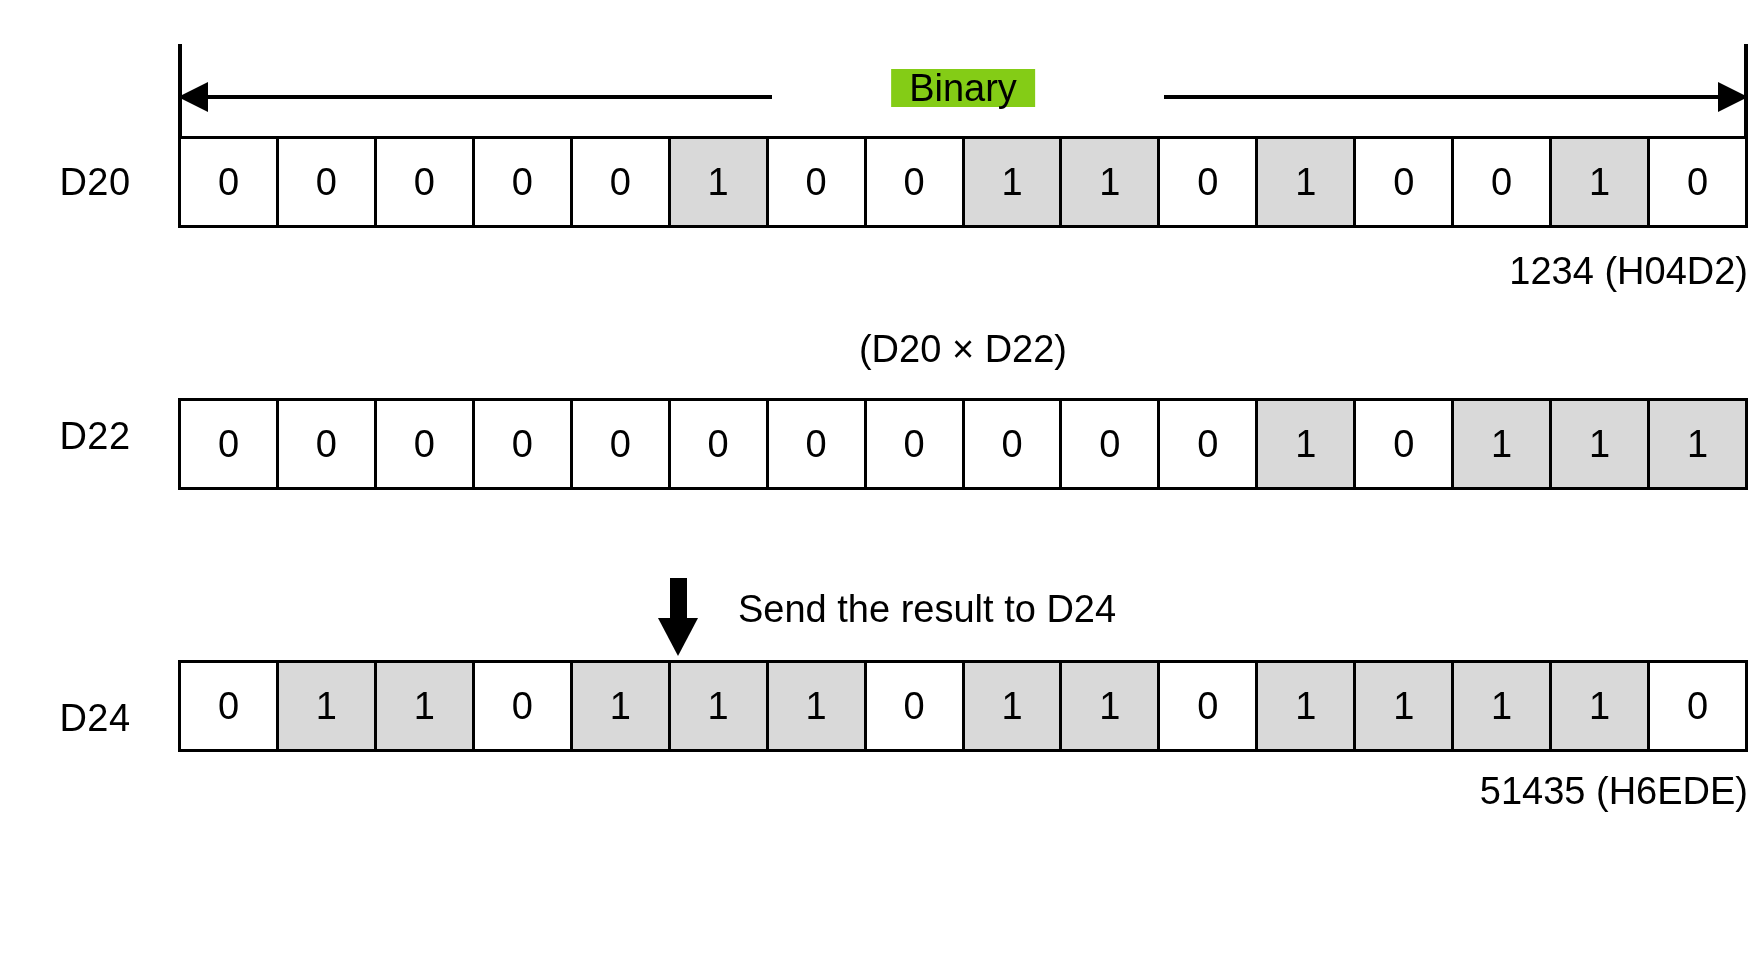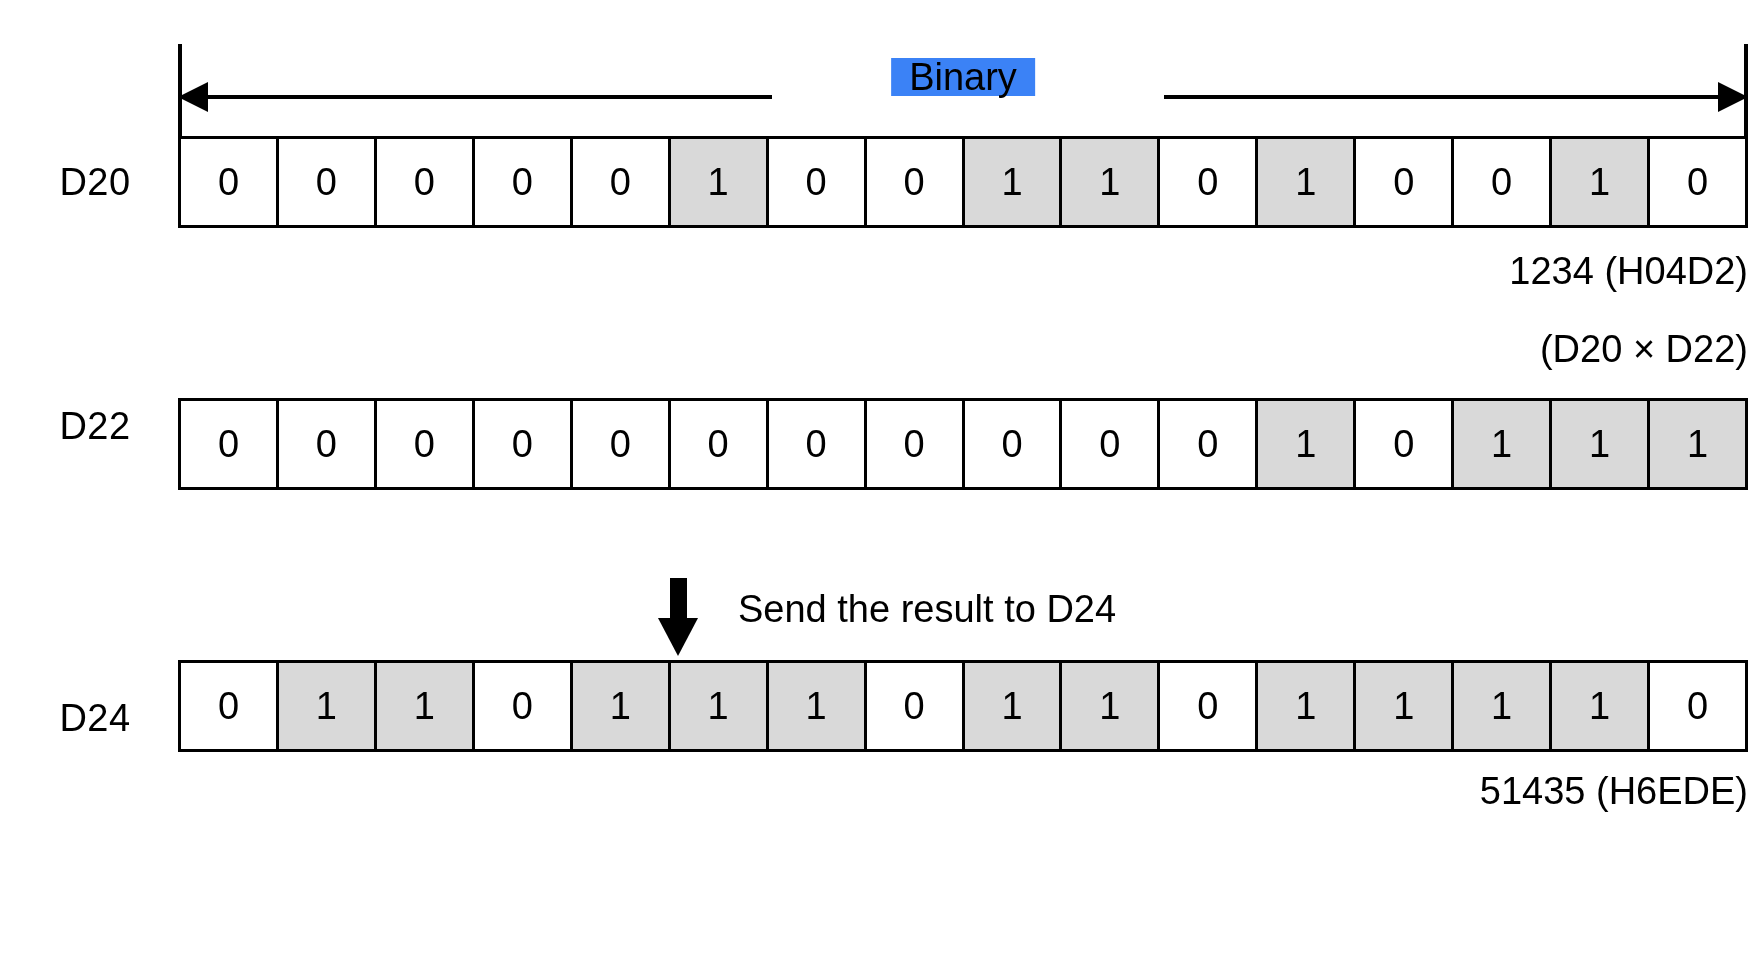--- a/index.html
+++ b/index.html
@@ -85,25 +85,25 @@
     width: 4px;
     height: 92px;
     background: #000;
   }
   .tick.left  { left: 0; }
   .tick.right { right: 0; }
 
   .span-label {
     position: absolute;
     left: 50%;
-    top: 14px;
+    top: 25px;
     transform: translateX(-50%);
     font-size: 38px;
     line-height: 1;
-    background: #3b82f6;
+    background: #84cc16;
     padding: 0 18px;
     white-space: nowrap;
   }
 
   .arrow-line {
     position: absolute;
     top: 51px;
     height: 4px;
     background: #000;
   }
@@ -118,21 +118,21 @@
     border-bottom: 15px solid transparent;
   }
   .arrowhead.to-left  { left: 0;  border-right: 30px solid #000; }
   .arrowhead.to-right { right: 0; border-left: 30px solid #000; }
 
   
   .op-label {
     position: absolute;
     width: 1570px;
     left: 178px;
-    text-align: right;
+    text-align: center;
     font-size: 38px;
     line-height: 1;
     white-space: nowrap;
   }
 
   
   .send-row {
     position: absolute;
     left: 178px;
     width: 1570px;
@@ -205,21 +205,21 @@
         <div class="bitcell">0</div>
         <div class="bitcell on">1</div>
         <div class="bitcell">0</div>
       </div>
   </div>
   <div class="value-caption" style="top:252px;">1234 (H04D2)</div>
 
   <div class="op-label" style="top:330px;">(D20 × D22)</div>
 
   <div class="reg-block" style="top:398px;">
-    <div class="reg-label" style="top:9px;">D22</div>
+    <div class="reg-label" style="top:19px;">D22</div>
     <div class="bitstrip" id="strip-1">
         <div class="bitcell">0</div>
         <div class="bitcell">0</div>
         <div class="bitcell">0</div>
         <div class="bitcell">0</div>
         <div class="bitcell">0</div>
         <div class="bitcell">0</div>
         <div class="bitcell">0</div>
         <div class="bitcell">0</div>
         <div class="bitcell">0</div>

